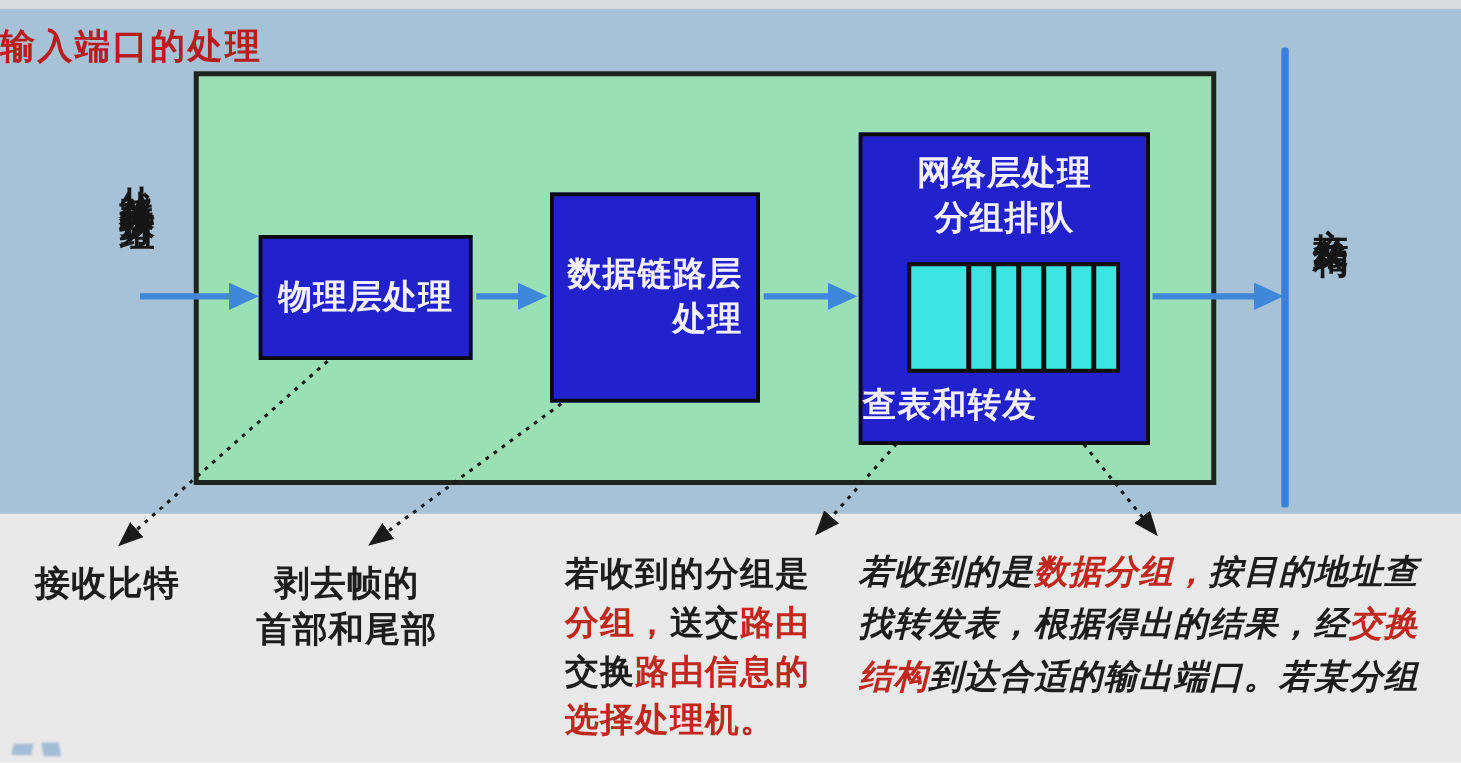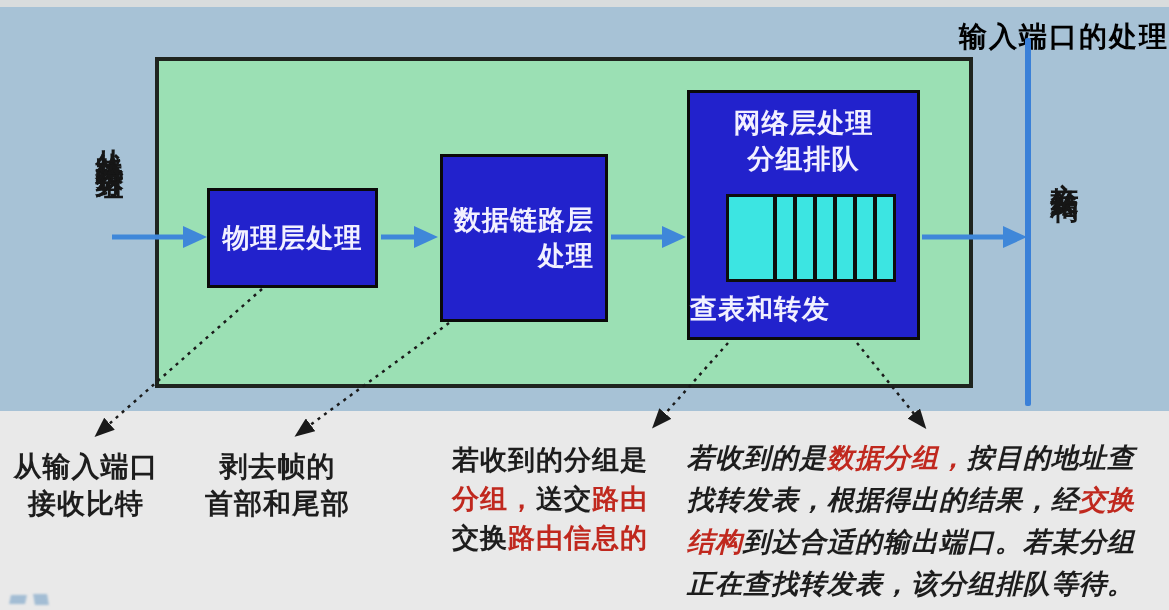--- a/index.html
+++ b/index.html
@@ -4,34 +4,34 @@
 <style>
   html,body { margin:0; padding:0; }
   .stage {
     position:relative; width:1169px; height:610px; overflow:hidden;
     background:var(--bottom,#e9e9e9);
     font-family:"DejaVu Sans","Liberation Sans",sans-serif;
     font-weight:bold; color:#1d1d1d;
   }
   .top-strip { position:absolute; left:0; top:0; width:1169px; height:7px; background:#d9dcdd; }
   .blue-band { position:absolute; left:0; top:7px; width:1169px; height:404px; background:var(--band,#a7c2d6); }
-  .title { position:absolute; left:0; top:18px; width:1169px; text-align:right; font-size:28px; letter-spacing:2px; color:#000000; }
+  .title { position:absolute; left:0; top:18px; width:1169px; text-align:left; font-size:28px; letter-spacing:2px; color:#b91c1c; }
   .green-box { position:absolute; left:155px; top:57px; width:810px; height:323px; background:var(--green,#9be0b4); border:4px solid #1f241f; }
   .vtext { writing-mode:vertical-rl; text-orientation:upright; font-size:28px; letter-spacing:4px; color:#161616; }
   .left-label  { position:absolute; left:90px;  top:126px; }
   .right-label { position:absolute; left:1045px; top:160px; }
   .fabric-line { position:absolute; left:1025px; top:38px; width:6px; height:368px; background:#3a80d8; border-radius:2px; }
   .bluebox {
     position:absolute; background:var(--box-blue,#2222cc); border:3px solid #0a0a0a;
     color:#f2f0ff; display:flex; align-items:center; justify-content:center;
     text-align:center; font-size:27px; line-height:36px; letter-spacing:1px;
   }
   .box-physical { left:207px; top:188px; width:165px; height:94px; }
   .box-datalink { left:440px; top:154px; width:162px; height:162px;text-align:right; }
-  .box-network  { left:687px; top:90px;  width:227px; height:244px; display:block; }
+  .box-network  { left:687px; top:106px;  width:227px; height:244px; display:block; }
   .net-title  { position:absolute; left:0; top:12px;   width:100%; text-align:center; }
   .net-lookup { position:absolute; left:0; bottom:10px; width:100%; text-align:left; }
   .queue {
     position:absolute; left:36px; top:101px; width:164px; height:82px;
     background:#0d0d0d; border:3px solid #0d0d0d; display:flex; gap:4px;
   }
   .qcell { background:var(--cyan,#3ce5e2); flex:1 1 0; }
   .qcell.wide { flex:0 0 44px; }
   .overlay { position:absolute; left:0; top:0; width:1169px; height:610px; pointer-events:none; }
   .note { position:absolute; line-height:37px; font-size:28px; color:#1d1d1d; letter-spacing:1px; }
@@ -107,39 +107,38 @@
         <div class="qcell"></div>
         <div class="qcell"></div>
         <div class="qcell"></div>
         <div class="qcell"></div>
         <div class="qcell"></div>
       </div>
     <div class="net-lookup">查表和转发</div>
   </div>
 
   <div class="note note-1">
-    <div>从输入端口</div>
     <div>接收比特</div>
   </div>
 
   <div class="note note-2">
     <div>剥去帧的</div>
     <div>首部和尾部</div>
   </div>
 
   <div class="note note-3">
     <div><span>若收到的分组是</span></div>
     <div><span class="red">分组，</span><span>送交</span><span class="red">路由</span></div>
     <div><span>交换</span><span class="red">路由信息的</span></div>
+    <div><span class="red">选择处理机。</span></div>
   </div>
 
   <div class="note note-4">
     <div><span>若收到的是</span><span class="red">数据分组，</span><span>按目的地址查</span></div>
     <div><span>找转发表，根据得出的结果，经</span><span class="red">交换</span></div>
     <div><span class="red">结构</span><span>到达合适的输出端口。若某分组</span></div>
-    <div><span>正在查找转发表，该分组排队等待。</span></div>
   </div>
 
   <div class="watermark">
       <i></i>
       <i></i>
     </div>
 </div>
 
 </body></html>

